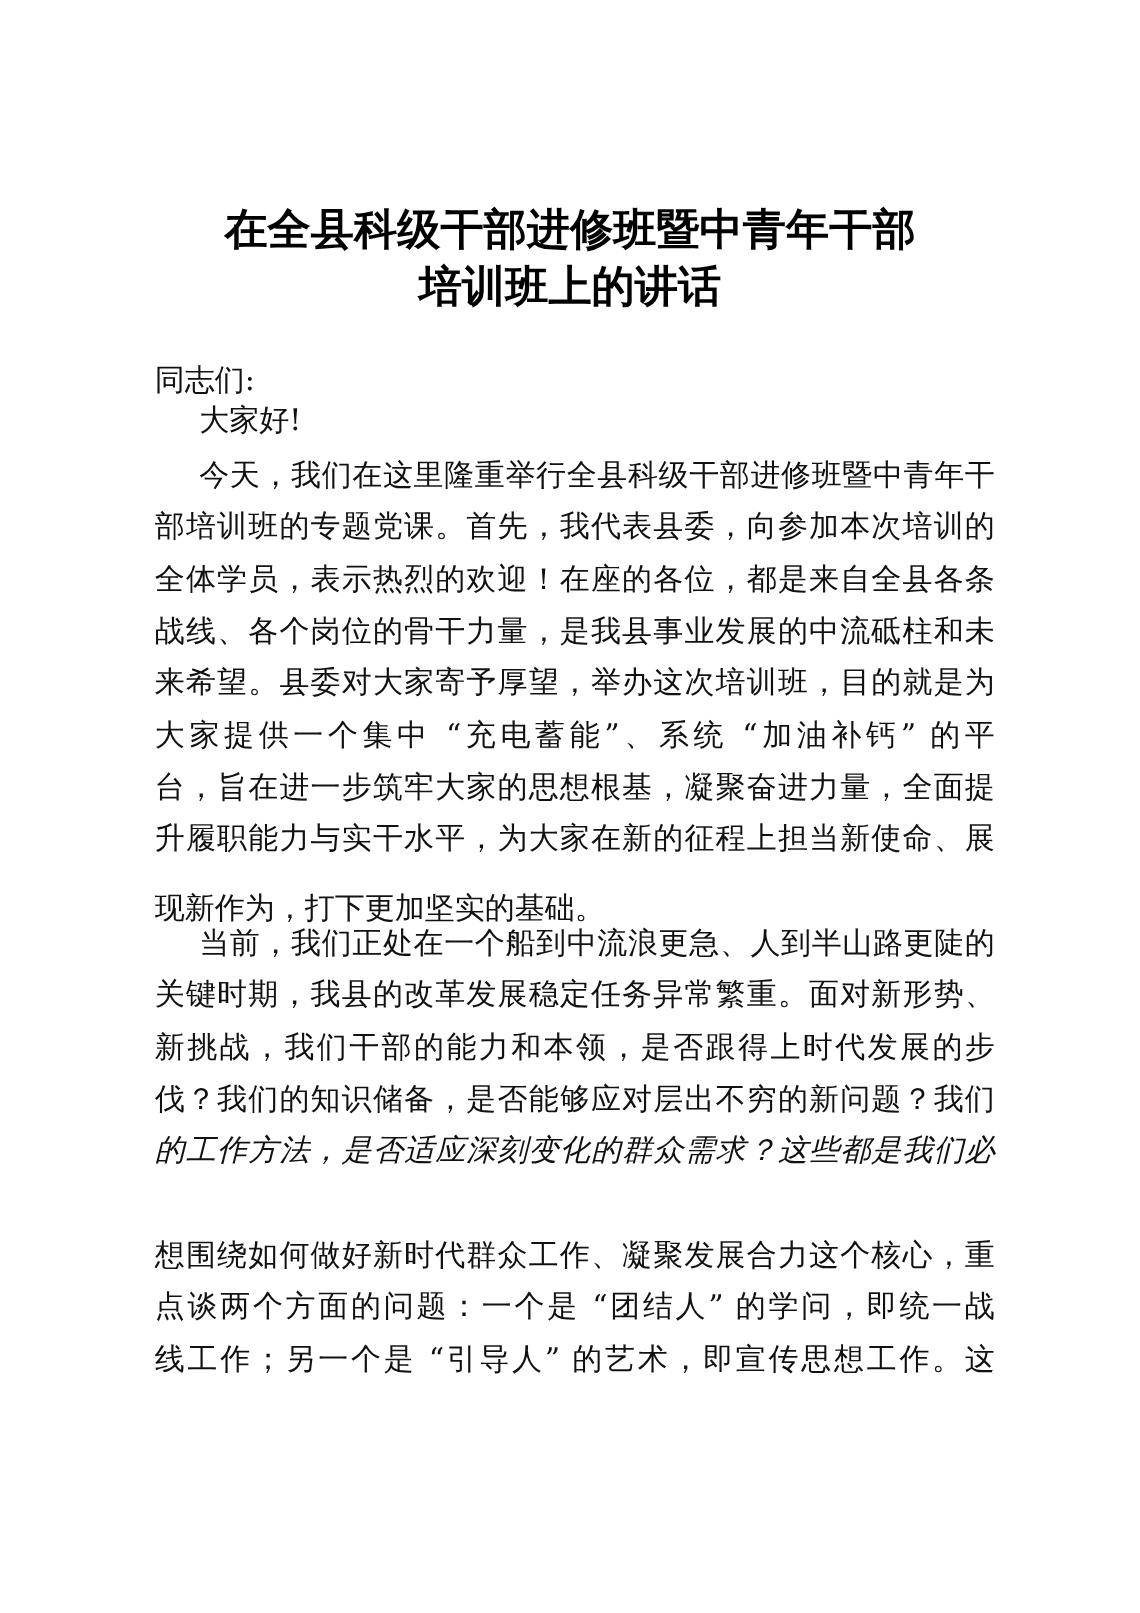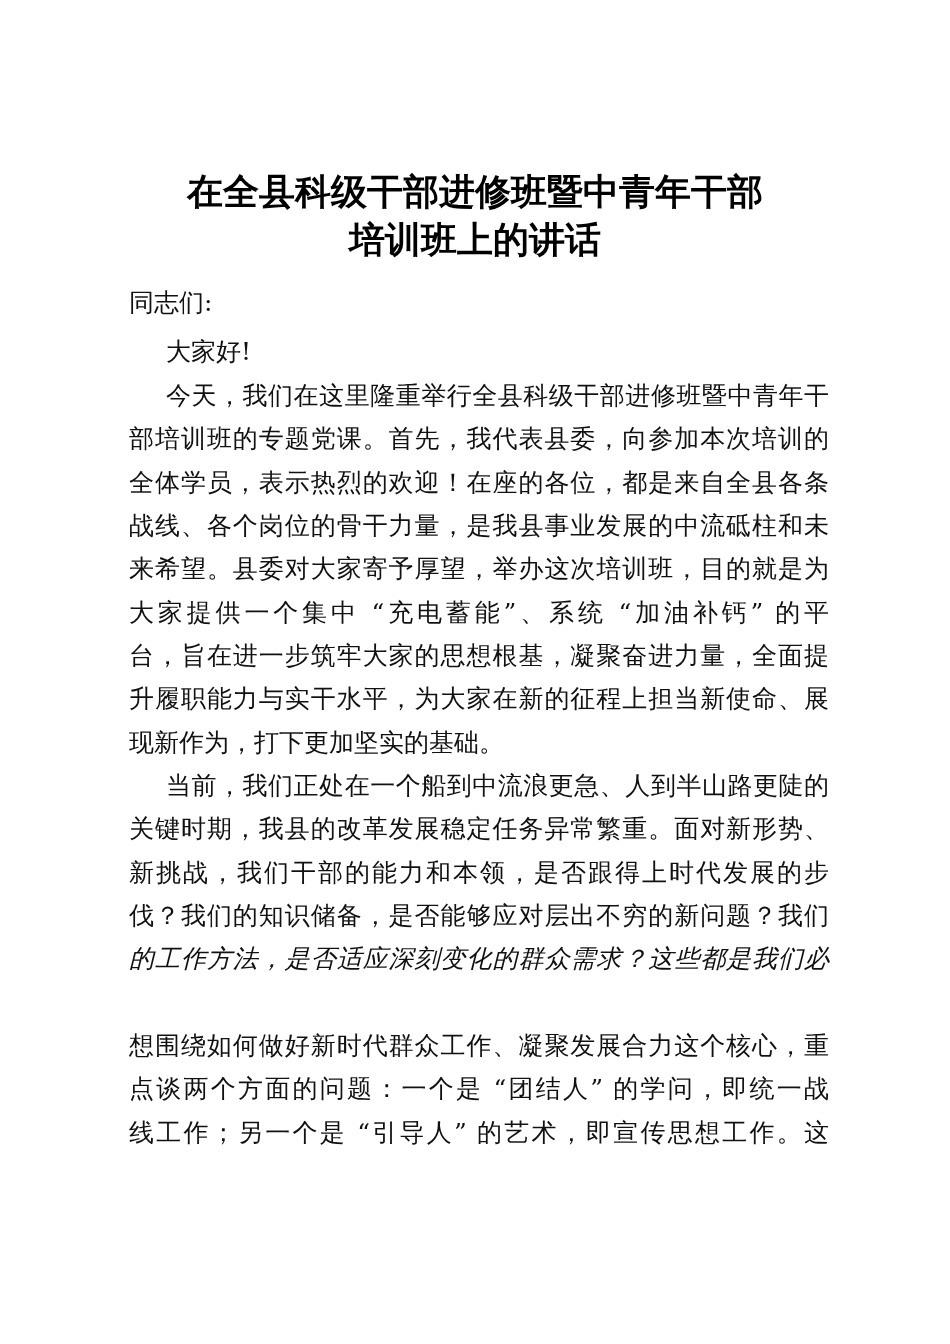--- a/index.html
+++ b/index.html
@@ -8,32 +8,32 @@
     .title-line {
       position: absolute; left: 0; width: 950px; text-align: center;
       font-family: "DejaVu Sans", sans-serif; font-weight: bold;
       font-size: 36px; line-height: 44px; color: #000; letter-spacing: 0px;
     }
     .line {
       position: absolute; left: 129px; width: 700px;
       font-family: "DejaVu Serif", serif; font-size: 25px; line-height: 32px;
       color: #111; white-space: nowrap; text-align: justify; text-align-last: justify;
     }
-    .line.short { text-align: left; text-align-last: left; }
+    .line.short { text-align: left; text-align-last: left; margin-top: 14px; }
     .line.indent { left: 166px; width: 663px; }
   </style>
 </head>
 <body>
 
 <div class="page">
   <div class="title-line" style="top:170px;">在全县科级干部进修班暨中青年干部</div>
   <div class="title-line" style="top:218px;">培训班上的讲话</div>
 
   <div class="line short" style="top:287px;">同志们:</div>
-  <div class="line short indent" style="top:336px;">大家好!</div>
+  <div class="line short indent" style="top:320px;">大家好!</div>
 
   <div class="line indent" style="top:380px;">今天，我们在这里隆重举行全县科级干部进修班暨中青年干</div>
   <div class="line" style="top:423px;">部培训班的专题党课。首先，我代表县委，向参加本次培训的</div>
   <div class="line" style="top:467px;">全体学员，表示热烈的欢迎！在座的各位，都是来自全县各条</div>
   <div class="line" style="top:510px;">战线、各个岗位的骨干力量，是我县事业发展的中流砥柱和未</div>
   <div class="line" style="top:553px;">来希望。县委对大家寄予厚望，举办这次培训班，目的就是为</div>
   <div class="line" style="top:597px;">大家提供一个集中 “充电蓄能”、系统 “加油补钙” 的平</div>
   <div class="line" style="top:640px;">台，旨在进一步筑牢大家的思想根基，凝聚奋进力量，全面提</div>
   <div class="line" style="top:683px;">升履职能力与实干水平，为大家在新的征程上担当新使命、展</div>
   <div class="line short" style="top:727px;">现新作为，打下更加坚实的基础。</div>

